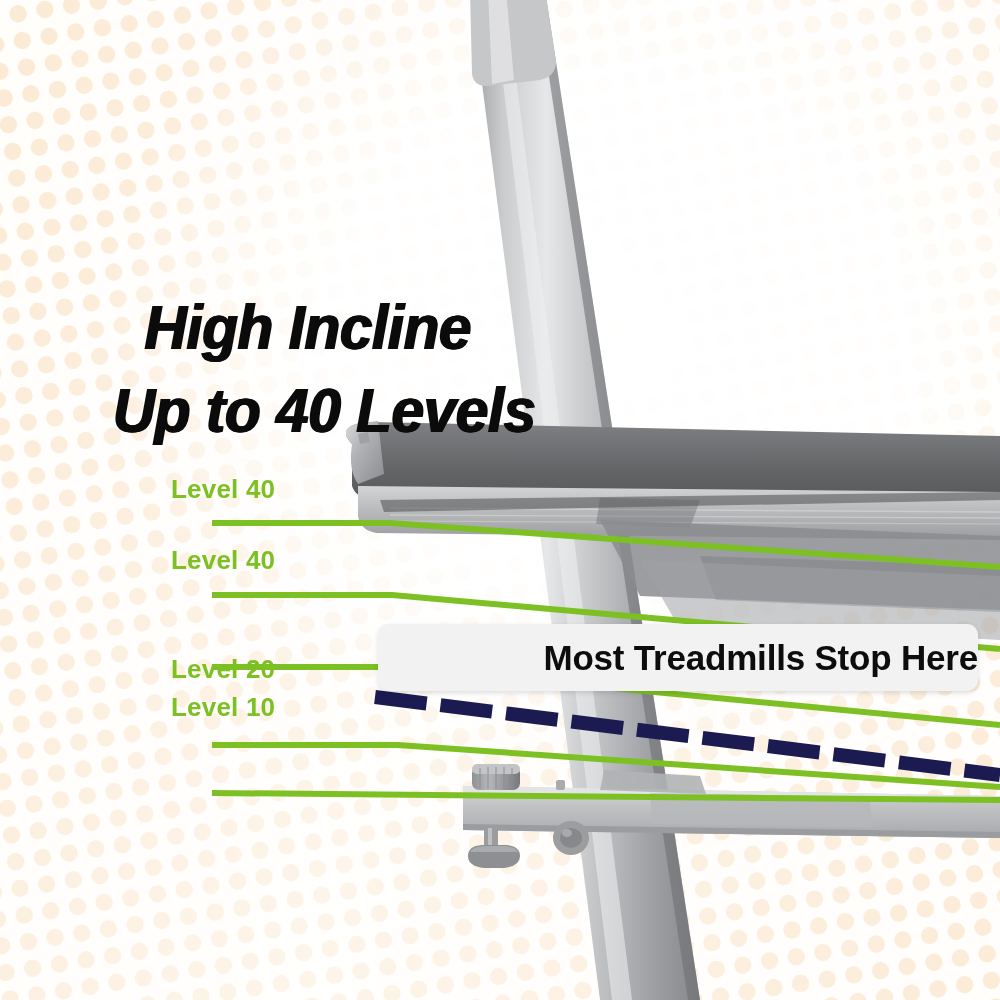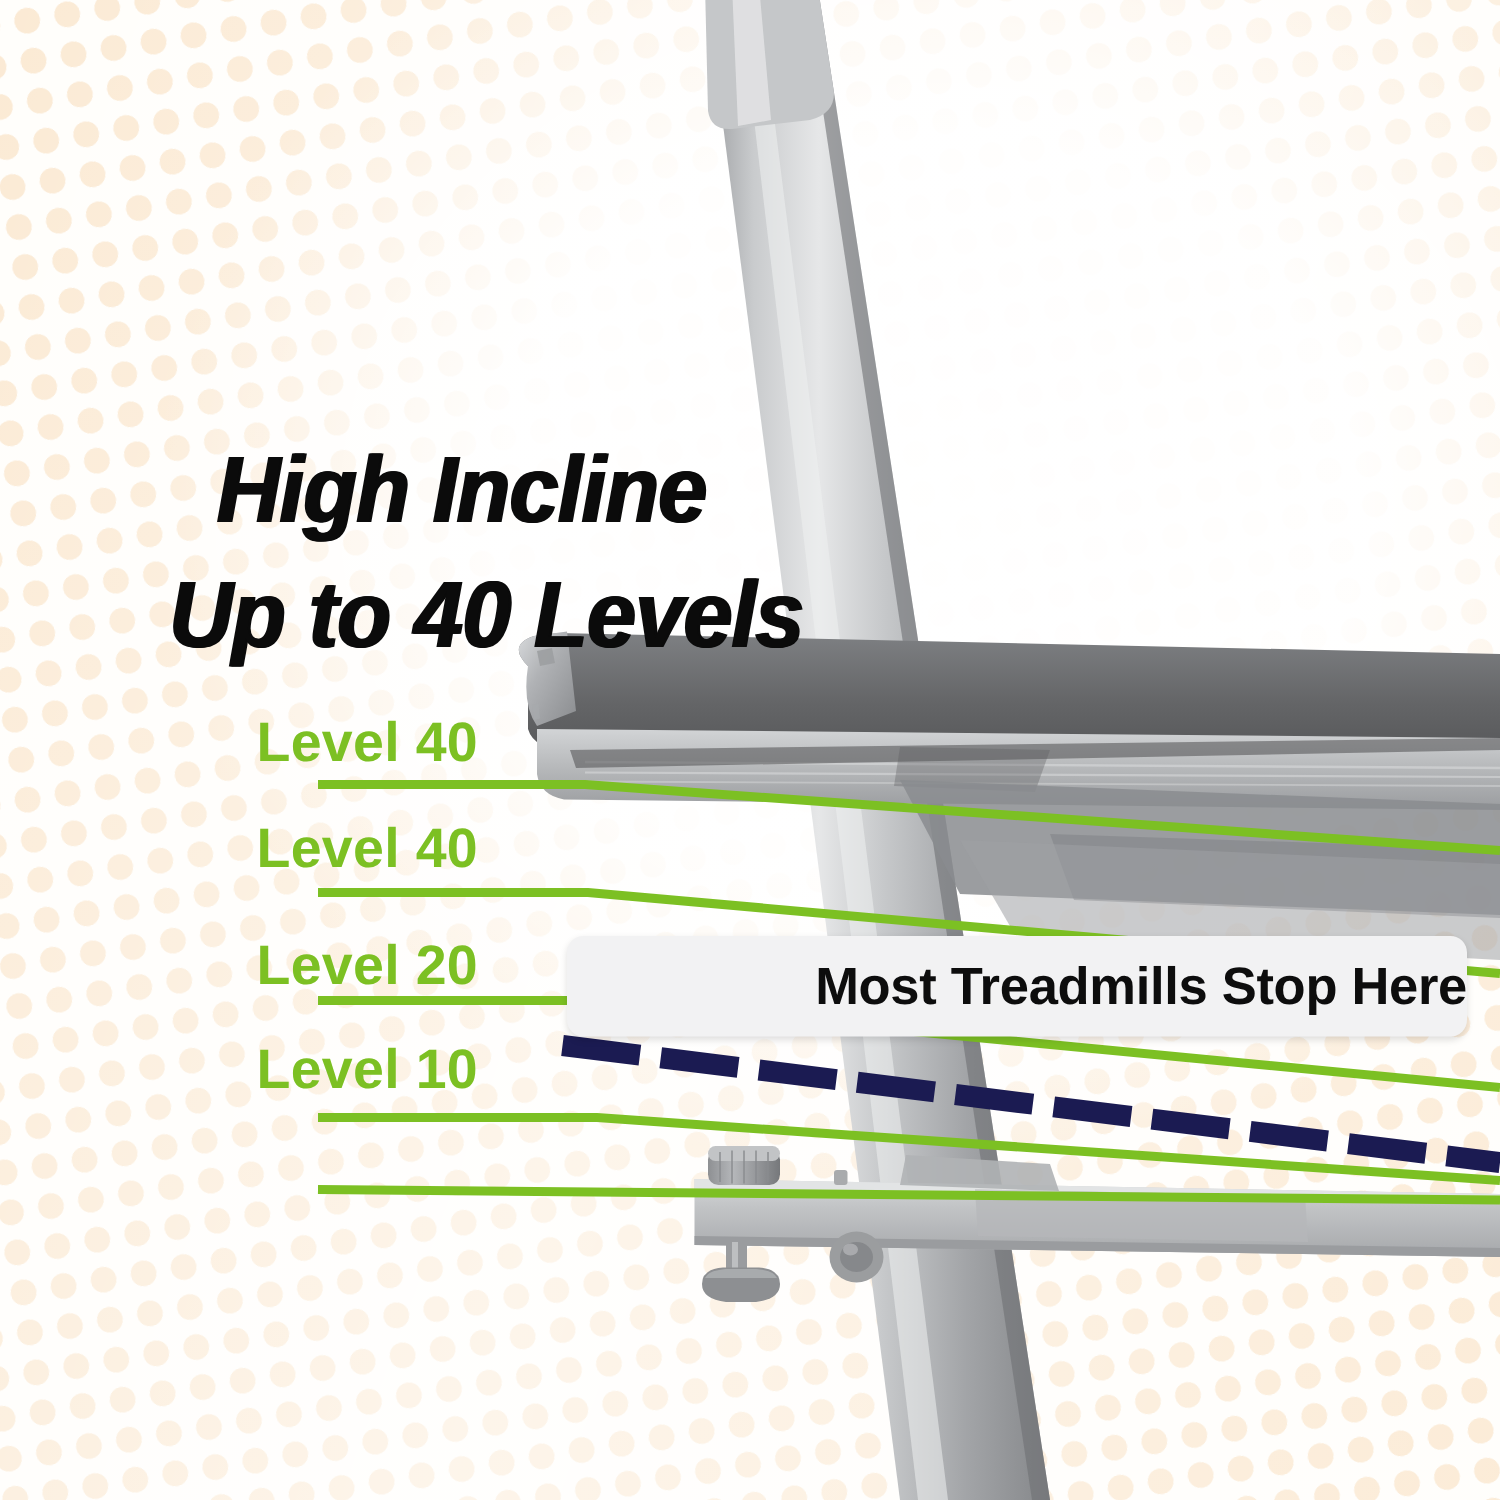--- a/index.html
+++ b/index.html
@@ -64,28 +64,28 @@
 
   
   .lines { position: absolute; inset: 0; z-index: 30; pointer-events: none; }
 
   
   .lvl {
     position: absolute;
     color: #7CC023;
     font-family: "Liberation Sans", sans-serif;
     font-weight: 700;
-    font-size: 37px;
+    font-size: 26px;
     letter-spacing: 0.2px;
     white-space: nowrap;
     z-index: 35;
   }
   .lvl40 { left: 171px; top: 474px; }
   .lvl30 { left: 171px; top: 545px; }
-  .lvl20 { left: 171px; top: 623px; }
+  .lvl20 { left: 171px; top: 654px; }
   .lvl10 { left: 171px; top: 692px; text-align: right; }
 
   
   .callout {
     position: absolute;
     left: 378px;
     top: 624px;
     width: 600px;
     height: 67px;
     background: #F2F2F3;

